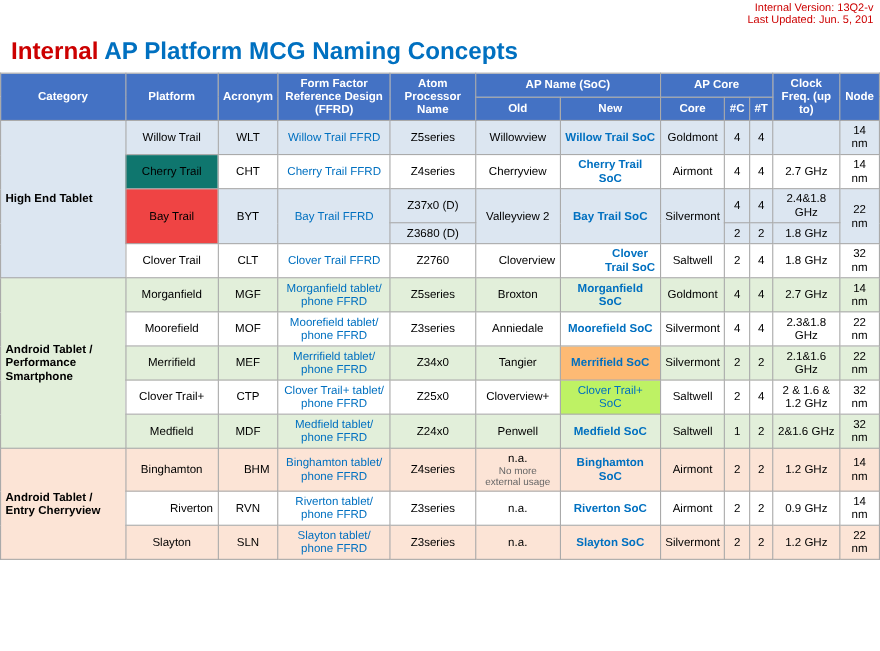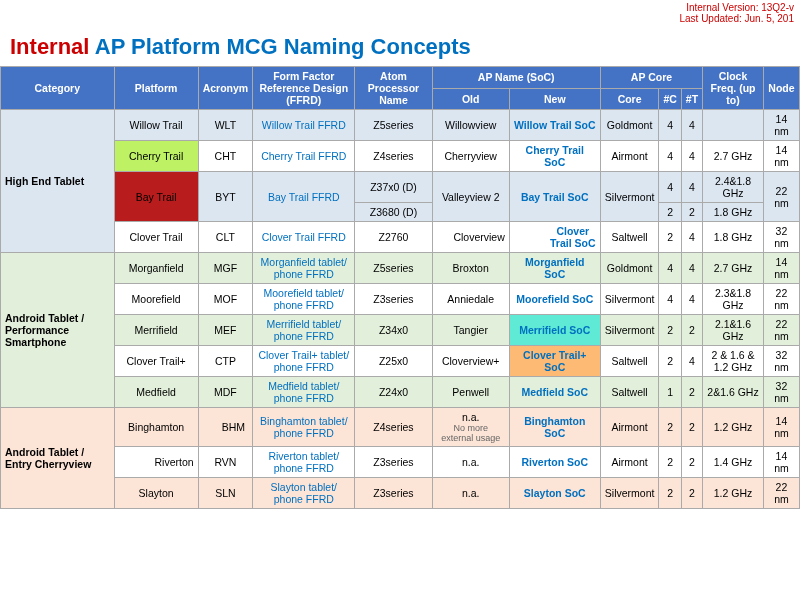--- a/index.html
+++ b/index.html
@@ -94,34 +94,34 @@
         <td style="background: rgb(220, 230, 241);">Z5series</td>
         <td style="background: rgb(220, 230, 241);">Willowview</td>
         <td style="background: rgb(220, 230, 241); color: rgb(0, 112, 192); font-weight: bold;">Willow Trail SoC</td>
         <td style="background: rgb(220, 230, 241);">Goldmont</td>
         <td style="background: rgb(220, 230, 241);">4</td>
         <td style="background: rgb(220, 230, 241);">4</td>
         <td style="background: rgb(220, 230, 241);"></td>
         <td style="background: rgb(220, 230, 241);">14 nm</td>
       </tr>
       <tr style="background: rgb(255, 255, 255);">
-        <td style="background: #bef264; margin-left: 48px;">Cherry Trail</td>
+        <td style="background: #0f766e; margin-left: 48px;">Cherry Trail</td>
         <td style="background: rgb(255, 255, 255);">CHT</td>
         <td style="background: rgb(255, 255, 255); color: rgb(0, 112, 192);">Cherry Trail FFRD</td>
         <td style="background: rgb(255, 255, 255);">Z4series</td>
         <td style="background: rgb(255, 255, 255);">Cherryview</td>
         <td style="background: rgb(255, 255, 255); color: rgb(0, 112, 192); font-weight: bold;">Cherry Trail SoC</td>
         <td style="background: rgb(255, 255, 255);">Airmont</td>
         <td style="background: rgb(255, 255, 255);">4</td>
         <td style="background: rgb(255, 255, 255);">4</td>
         <td style="background: rgb(255, 255, 255);">2.7 GHz</td>
         <td style="background: rgb(255, 255, 255);">14 nm</td>
       </tr>
       <tr style="background: rgb(220, 230, 241);">
-        <td rowspan="2" style="background: #b91c1c;">Bay Trail</td>
+        <td rowspan="2" style="background: #ef4444;">Bay Trail</td>
         <td rowspan="2" style="background: rgb(220, 230, 241);">BYT</td>
         <td rowspan="2" style="color: rgb(0, 112, 192); background: rgb(220, 230, 241);">Bay Trail FFRD</td>
         <td style="background: rgb(220, 230, 241);">Z37x0 (D)</td>
         <td rowspan="2" style="background: rgb(220, 230, 241); margin-left: 40px;">Valleyview 2</td>
         <td rowspan="2" style="color: rgb(0, 112, 192); font-weight: bold; background: rgb(220, 230, 241);">Bay Trail SoC</td>
         <td rowspan="2" style="background: rgb(220, 230, 241);">Silvermont</td>
         <td style="background: rgb(220, 230, 241);">4</td>
         <td style="background: rgb(220, 230, 241);">4</td>
         <td style="background: rgb(220, 230, 241);">2.4&amp;1.8 GHz</td>
         <td rowspan="2" style="background: rgb(220, 230, 241);">22 nm</td>
@@ -171,34 +171,34 @@
         <td style="background: rgb(255, 255, 255);">4</td>
         <td style="background: rgb(255, 255, 255);">2.3&amp;1.8 GHz</td>
         <td style="background: rgb(255, 255, 255);">22 nm</td>
       </tr>
       <tr style="background: rgb(226, 239, 218);">
         <td style="background: rgb(226, 239, 218);">Merrifield</td>
         <td style="background: rgb(226, 239, 218);">MEF</td>
         <td style="background: rgb(226, 239, 218); color: rgb(0, 112, 192);">Merrifield tablet/ phone FFRD</td>
         <td style="background: rgb(226, 239, 218);">Z34x0</td>
         <td style="background: rgb(226, 239, 218);">Tangier</td>
-        <td style="background: #5eead4; color: rgb(0, 112, 192); font-weight: bold;">Merrifield SoC</td>
+        <td style="background: #fdba74; color: rgb(0, 112, 192); font-weight: bold;">Merrifield SoC</td>
         <td style="background: rgb(226, 239, 218);">Silvermont</td>
         <td style="background: rgb(226, 239, 218);">2</td>
         <td style="background: rgb(226, 239, 218);">2</td>
         <td style="background: rgb(226, 239, 218);">2.1&amp;1.6 GHz</td>
         <td style="background: rgb(226, 239, 218);">22 nm</td>
       </tr>
       <tr style="background: rgb(255, 255, 255);">
         <td style="background: rgb(255, 255, 255);">Clover Trail+</td>
         <td style="background: rgb(255, 255, 255);">CTP</td>
         <td style="background: rgb(255, 255, 255); color: rgb(0, 112, 192);">Clover Trail+ tablet/ phone FFRD</td>
         <td style="background: rgb(255, 255, 255);">Z25x0</td>
         <td style="background: rgb(255, 255, 255);">Cloverview+</td>
-        <td style="background: #fdba74; color: rgb(0, 112, 192); font-weight: bold;">Clover Trail+ SoC</td>
+        <td style="background: #bef264; color: rgb(0, 112, 192); font-weight: normal;">Clover Trail+ SoC</td>
         <td style="background: rgb(255, 255, 255);">Saltwell</td>
         <td style="background: rgb(255, 255, 255);">2</td>
         <td style="background: rgb(255, 255, 255);">4</td>
         <td style="background: rgb(255, 255, 255);">2 &amp; 1.6 &amp; 1.2 GHz</td>
         <td style="background: rgb(255, 255, 255);">32 nm</td>
       </tr>
       <tr style="background: rgb(226, 239, 218);">
         <td style="background: rgb(226, 239, 218);">Medfield</td>
         <td style="background: rgb(226, 239, 218);">MDF</td>
         <td style="background: rgb(226, 239, 218); color: rgb(0, 112, 192);">Medfield tablet/ phone FFRD</td>
@@ -228,21 +228,21 @@
       <tr style="background: rgb(255, 255, 255);">
         <td style="background: rgb(255, 255, 255); padding-left: 40px;">Riverton</td>
         <td style="background: rgb(255, 255, 255);">RVN</td>
         <td style="background: rgb(255, 255, 255); color: rgb(0, 112, 192);">Riverton tablet/ phone FFRD</td>
         <td style="background: rgb(255, 255, 255);">Z3series</td>
         <td style="background: rgb(255, 255, 255);">n.a.</td>
         <td style="background: rgb(255, 255, 255); color: rgb(0, 112, 192); font-weight: bold;">Riverton SoC</td>
         <td style="background: rgb(255, 255, 255);">Airmont</td>
         <td style="background: rgb(255, 255, 255);">2</td>
         <td style="background: rgb(255, 255, 255);">2</td>
-        <td style="background: rgb(255, 255, 255);">1.4 GHz</td>
+        <td style="background: rgb(255, 255, 255);">0.9 GHz</td>
         <td style="background: rgb(255, 255, 255);">14 nm</td>
       </tr>
       <tr style="background: rgb(252, 228, 214);">
         <td style="background: rgb(252, 228, 214);">Slayton</td>
         <td style="background: rgb(252, 228, 214);">SLN</td>
         <td style="background: rgb(252, 228, 214); color: rgb(0, 112, 192);">Slayton tablet/ phone FFRD</td>
         <td style="background: rgb(252, 228, 214);">Z3series</td>
         <td style="background: rgb(252, 228, 214);">n.a.</td>
         <td style="background: rgb(252, 228, 214); color: rgb(0, 112, 192); font-weight: bold;">Slayton SoC</td>
         <td style="background: rgb(252, 228, 214);">Silvermont</td>

